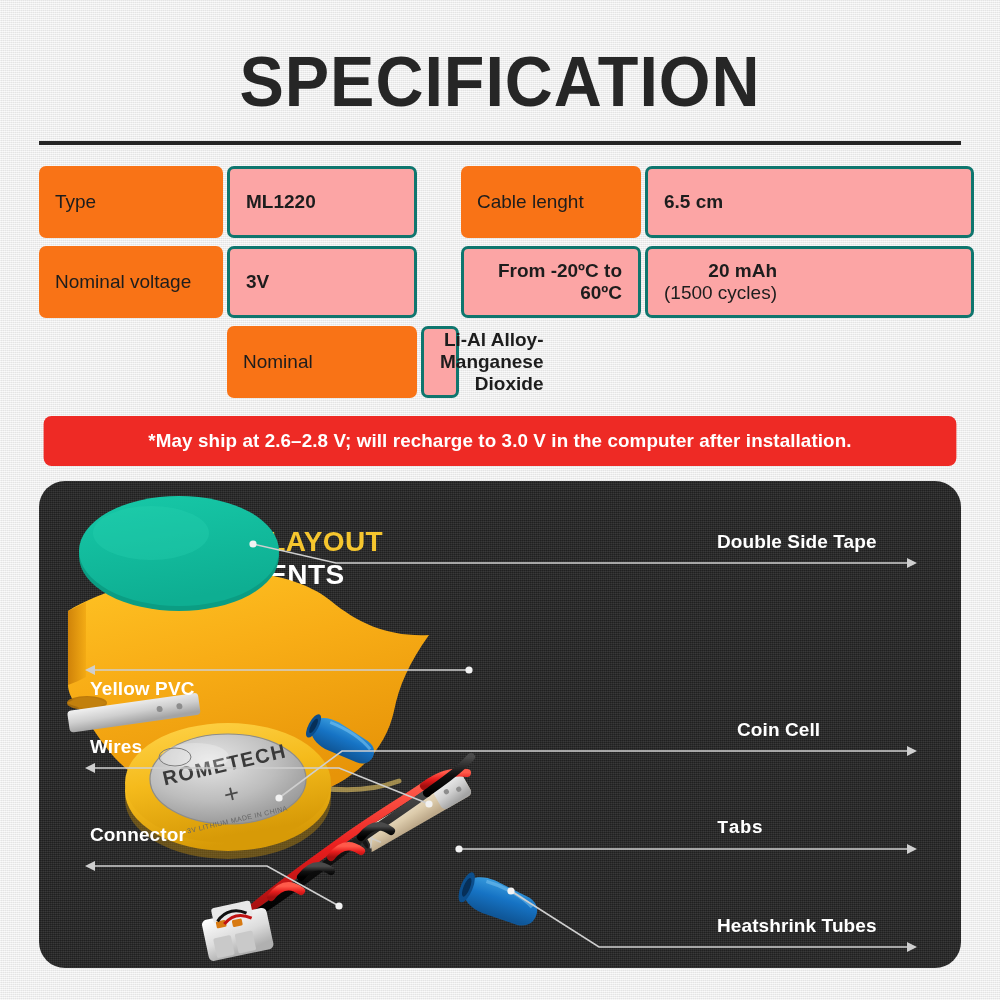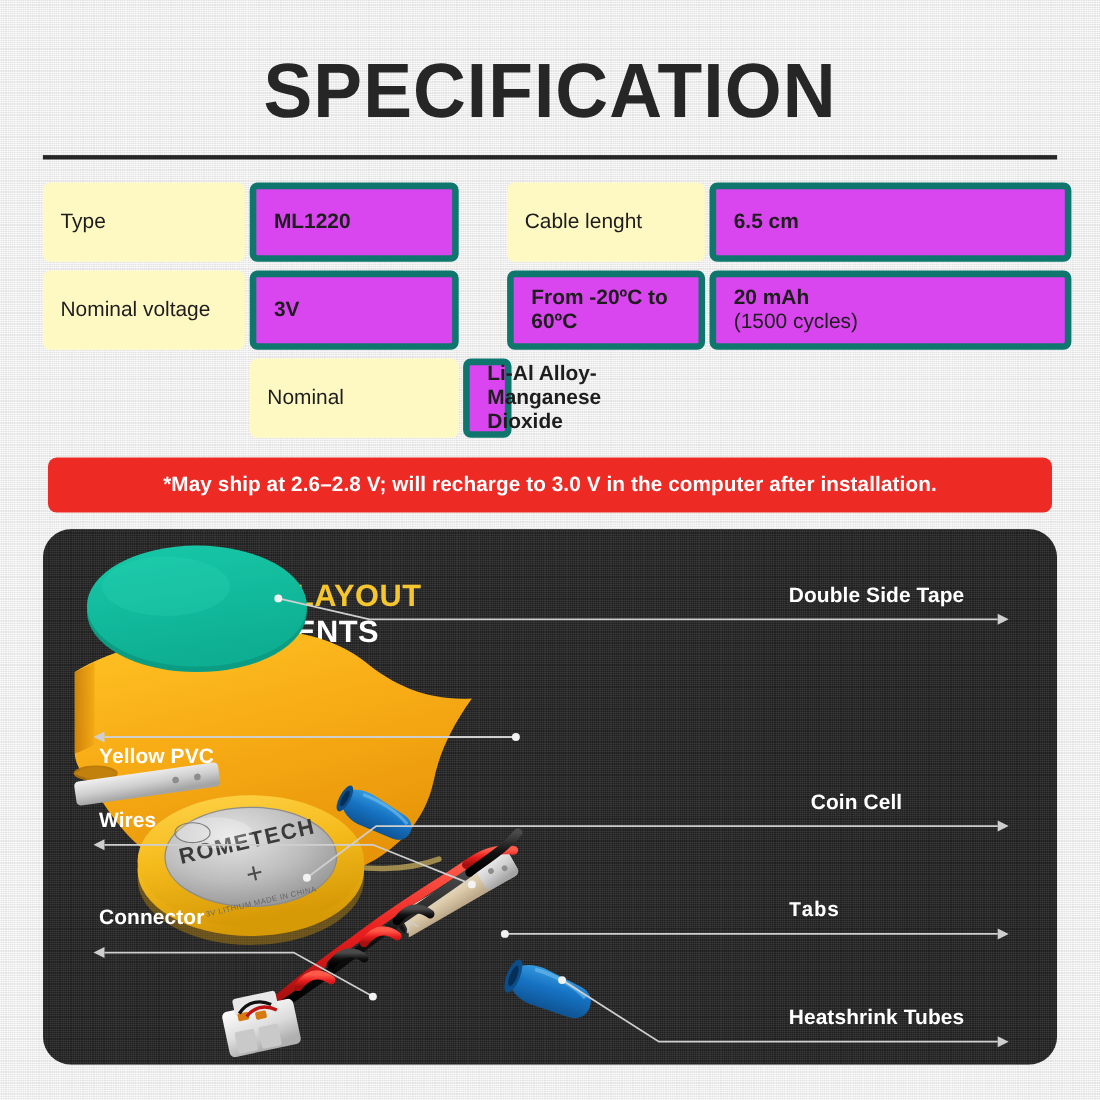--- a/index.html
+++ b/index.html
@@ -47,27 +47,28 @@
   .cell{
     border-radius:7px;
     display:flex;align-items:center;
     padding:0 16px;
     box-sizing:border-box;
     font-size:19px;
     line-height:22px;
     color:#1d1d1d;
   }
   .label{
-    background:#fef9c3;
+    background:#f97316;
     font-weight:normal;
   }
   .value{
-    background:#d946ef;
-    border:6px solid #0f766e;
+    background:#fca5a5;
+    border:3px solid #0f766e;
     font-weight:bold;
+    text-align:right;
   }
   .value .sub{font-weight:normal;display:block;}
   .spacer{background:transparent;}
 
   
   #note{
     position:absolute;left:39px;top:416px;width:922px;height:50px;
     background:#ee2a25;border-radius:8px;
     display:flex;align-items:center;justify-content:center;
     color:#ffffff;font-size:19px;font-weight:bold;

